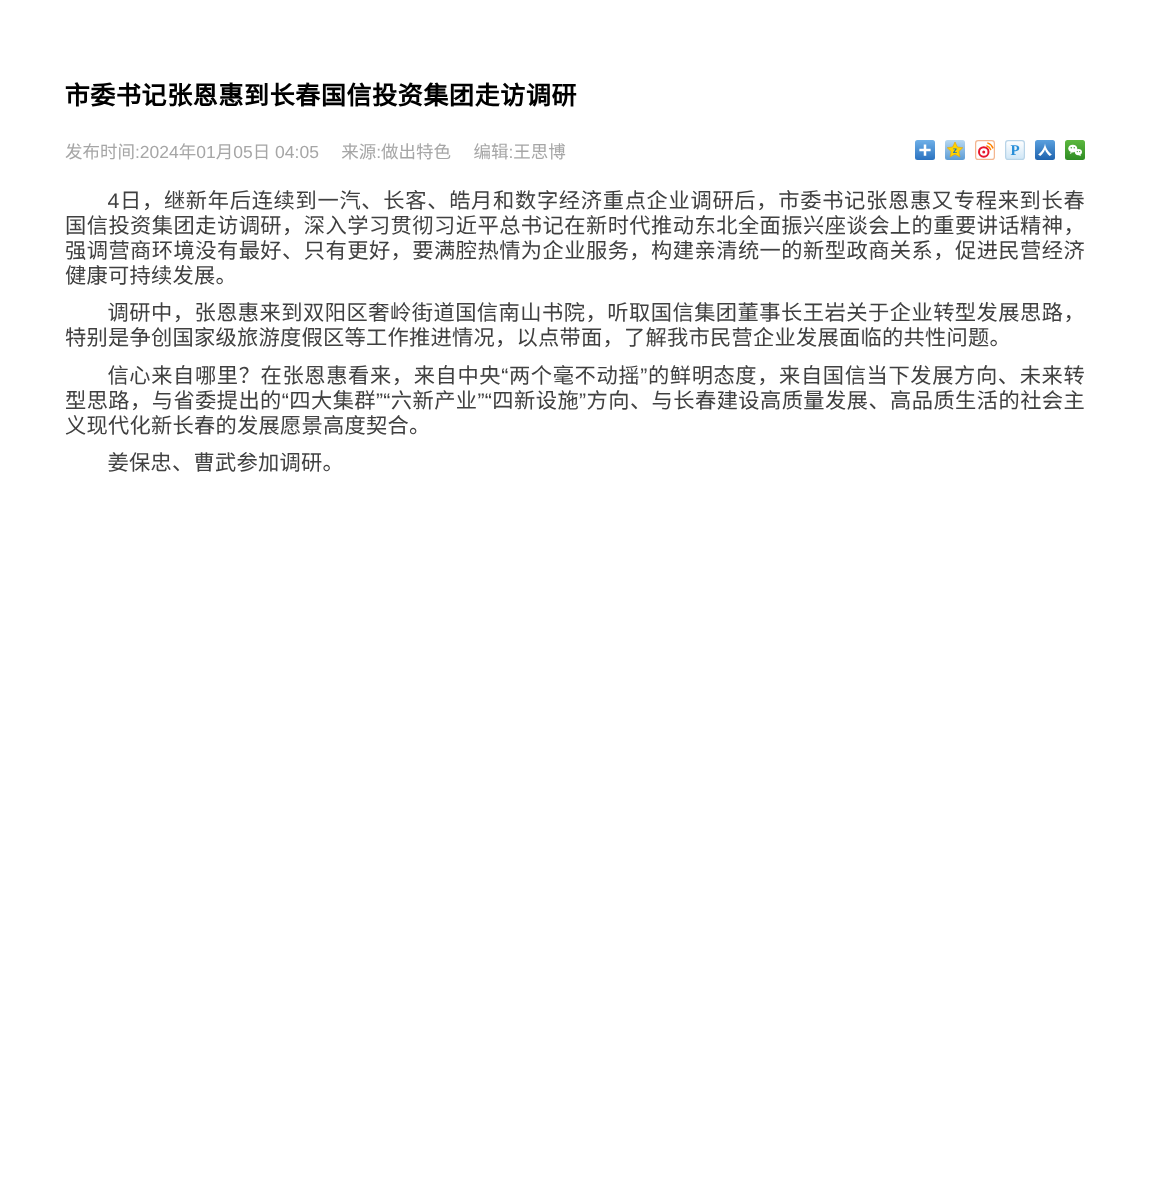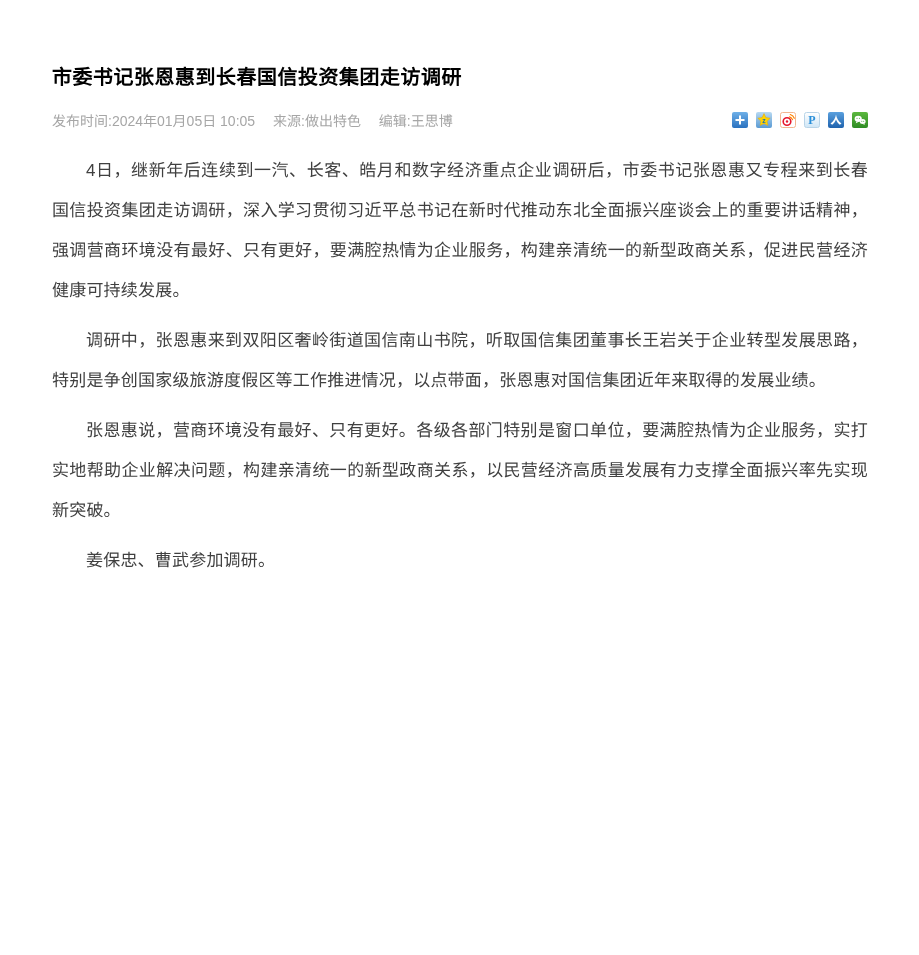--- a/index.html
+++ b/index.html
@@ -53,40 +53,40 @@
     cursor: pointer;
     line-height: 0;
   }
   .share svg { width: 16px; height: 16px; display: block; }
   
   .article {
     margin-top: 22px;
   }
   .article p {
     font-size: 17px;
-    line-height: 40px;
+    line-height: 20px;
     color: #404040;
     text-indent: 2em;
     text-align: justify;
     margin-bottom: 10px;
     letter-spacing: .2px;
   }
   .article p:last-child { margin-bottom: 0; }
 </style>
 </head>
 <body>
 
 <div class="page">
 
 
   <h1 class="title">市委书记张恩惠到长春国信投资集团走访调研</h1>
 
   <div class="meta-row">
     <div class="meta">
-      <span>发布时间:2024年01月05日 10:05</span>
+      <span>发布时间:2024年01月05日 04:05</span>
       <span>来源:做出特色</span>
       <span>编辑:王思博</span>
     </div>
 
     <div class="share">
 
       <a title="">
         <svg viewBox="0 0 16 16">
           <defs>
             <linearGradient id="gPlus" x1="0" y1="0" x2="0" y2="1">
@@ -166,18 +166,18 @@
           <path d="M12.2 11.6 L12.8 13 L10.9 12 Z" fill="#ffffff"></path>
           <circle cx="9.8" cy="9.2" r="0.5" fill="#3a9a2c"></circle>
           <circle cx="11.7" cy="9.2" r="0.5" fill="#3a9a2c"></circle>
         </svg>
       </a>
     </div>
   </div>
 
   <div class="article">
     <p>4日，继新年后连续到一汽、长客、皓月和数字经济重点企业调研后，市委书记张恩惠又专程来到长春国信投资集团走访调研，深入学习贯彻习近平总书记在新时代推动东北全面振兴座谈会上的重要讲话精神，强调营商环境没有最好、只有更好，要满腔热情为企业服务，构建亲清统一的新型政商关系，促进民营经济健康可持续发展。</p>
-    <p>调研中，张恩惠来到双阳区奢岭街道国信南山书院，听取国信集团董事长王岩关于企业转型发展思路，特别是争创国家级旅游度假区等工作推进情况，以点带面，张恩惠对国信集团近年来取得的发展业绩。</p>
-    <p>张恩惠说，营商环境没有最好、只有更好。各级各部门特别是窗口单位，要满腔热情为企业服务，实打实地帮助企业解决问题，构建亲清统一的新型政商关系，以民营经济高质量发展有力支撑全面振兴率先实现新突破。</p>
+    <p>调研中，张恩惠来到双阳区奢岭街道国信南山书院，听取国信集团董事长王岩关于企业转型发展思路，特别是争创国家级旅游度假区等工作推进情况，以点带面，了解我市民营企业发展面临的共性问题。</p>
+    <p>信心来自哪里？在张恩惠看来，来自中央“两个毫不动摇”的鲜明态度，来自国信当下发展方向、未来转型思路，与省委提出的“四大集群”“六新产业”“四新设施”方向、与长春建设高质量发展、高品质生活的社会主义现代化新长春的发展愿景高度契合。</p>
     <p>姜保忠、曹武参加调研。</p>
   </div>
 
 </div>
 
 </body></html>

